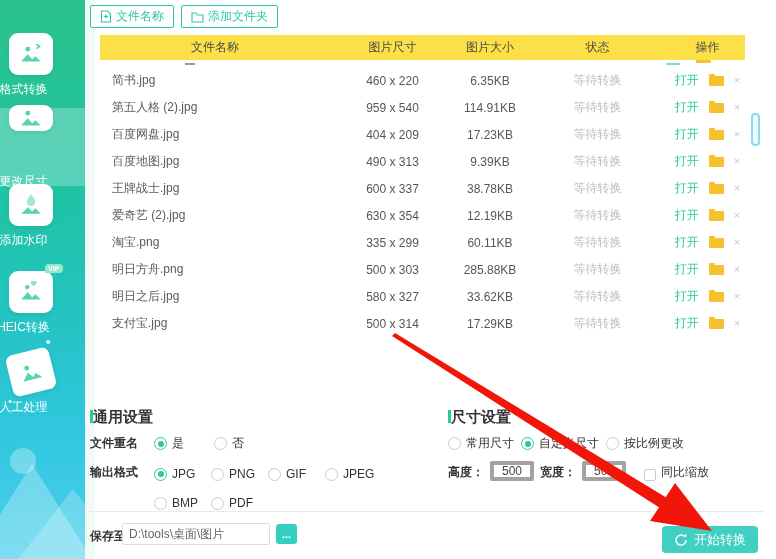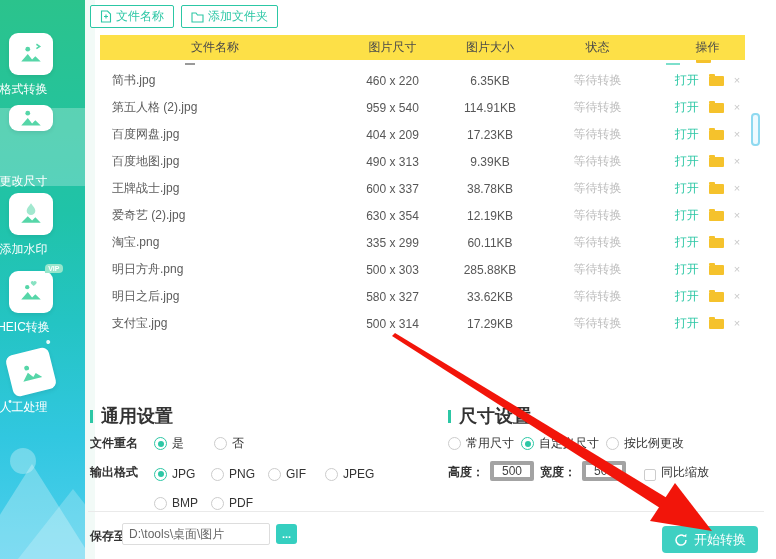--- a/index.html
+++ b/index.html
@@ -57,22 +57,22 @@
   .c-ops { display:flex; align-items:center; justify-content:center; gap:10px; }
   .open-link { color:#2cc7a5; cursor:pointer; }
   .folder { width:15px; height:10px; background:#f5c22c; border-radius:1px; position:relative; cursor:pointer; }
   .folder::before { content:''; position:absolute; top:-2px; left:0; width:6px; height:2px;
     background:#f5c22c; border-radius:1px 1px 0 0; }
   .x-btn { color:#c9c9c9; font-size:11px; cursor:pointer; line-height:1; }
   .scroll-thumb { position:absolute; left:751px; top:113px; width:9px; height:33px;
     border:2px solid #8ed9f0; background:#eefaff; border-radius:4px; }
 
   
-  .sec-title { font-size:18px; font-weight:bold; color:#333; border-left:3px solid #2cc7a5;
-    padding-left:8px; line-height:13px; }
+  .sec-title { font-size:15px; font-weight:bold; color:#333; border-left:3px solid #2cc7a5;
+    padding-left:0; line-height:13px; }
   .settings-left { position:absolute; left:90px; top:410px; width:350px; }
   .settings-right { position:absolute; left:448px; top:410px; width:310px; }
   .set-row { display:flex; align-items:flex-end; font-size:12px; color:#333; margin-top:11px; height:18px; }
   .row-label { font-weight:bold; width:55px; margin-right:9px; white-space:nowrap; }
   .opt { display:flex; align-items:center; gap:5px; cursor:pointer; }
   .w60 { width:60px; } .w57 { width:57px; }
   .radio { width:13px; height:13px; border-radius:50%; border:1px solid #ccc; background:#fff;
     position:relative; flex:none; }
   .radio.sel { border-color:#2cc7a5; }
   .radio.sel::after { content:''; position:absolute; inset:2.5px; border-radius:50%; background:#2cc7a5; }
@@ -120,21 +120,21 @@
     <div class="side-item sel" style="top:108px;">
       <div class="side-icon">
         <svg width="26" height="26" viewBox="0 0 24 24">
           <circle cx="9" cy="7.5" r="2.2" fill="#56d6a8"></circle>
           <path d="M3 19l6-7 4 5 3-3 5 5z" fill="#56d6a8"></path>
         </svg>
       </div>
       <div class="side-label">更改尺寸</div>
     </div>
 
-    <div class="side-item" style="top:186px;align-items:center;">
+    <div class="side-item" style="top:177px;align-items:center;">
       <div class="side-icon">
         <svg width="26" height="26" viewBox="0 0 24 24">
           <path d="M12 2c2 3 4 4.5 4 7a4 4 0 1 1-8 0c0-2.5 2-4 4-7z" fill="#56d6a8" opacity=".55"></path>
           <path d="M3 20l6-6 4 4 3-3 5 5z" fill="#56d6a8"></path>
         </svg>
       </div>
       <div class="side-label">添加水印</div>
     </div>
 
     <div class="side-item" style="top:264px;">

